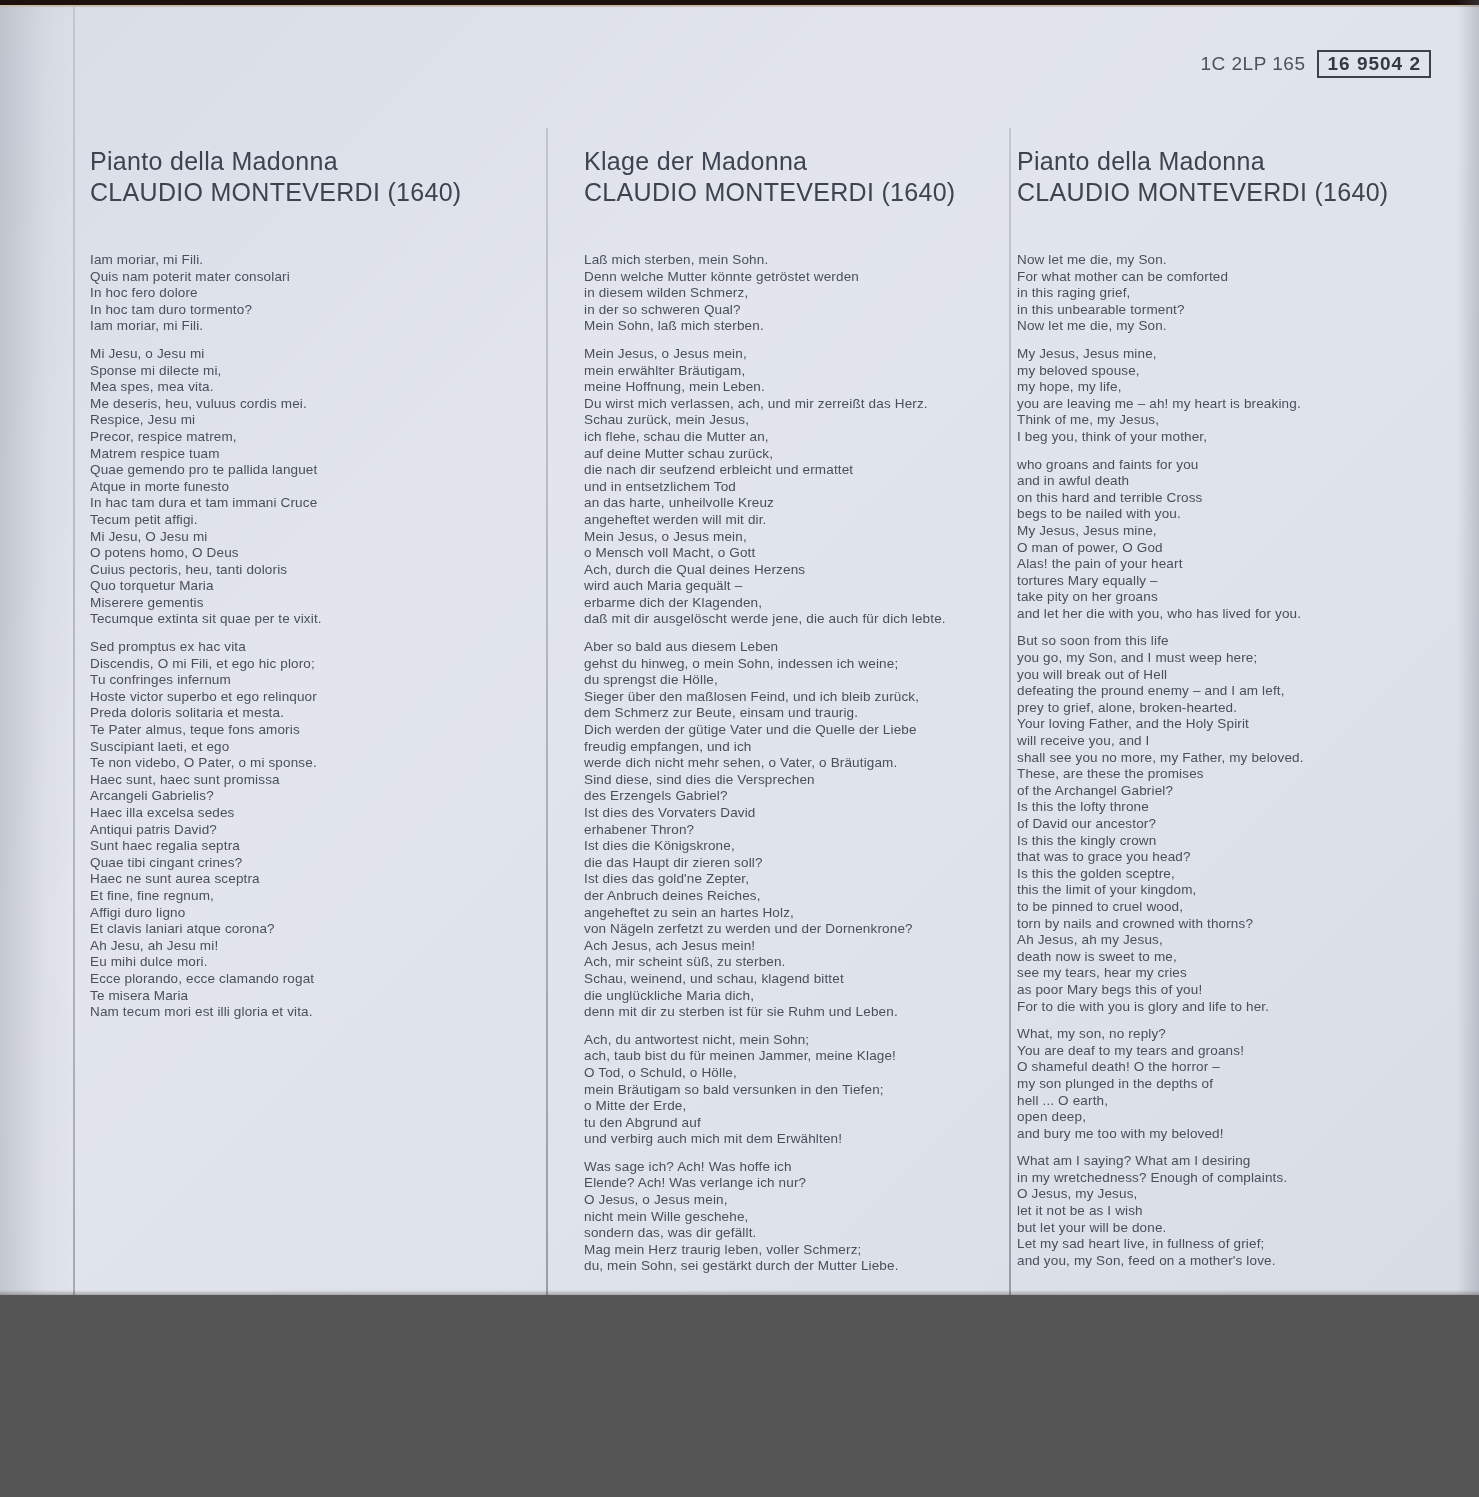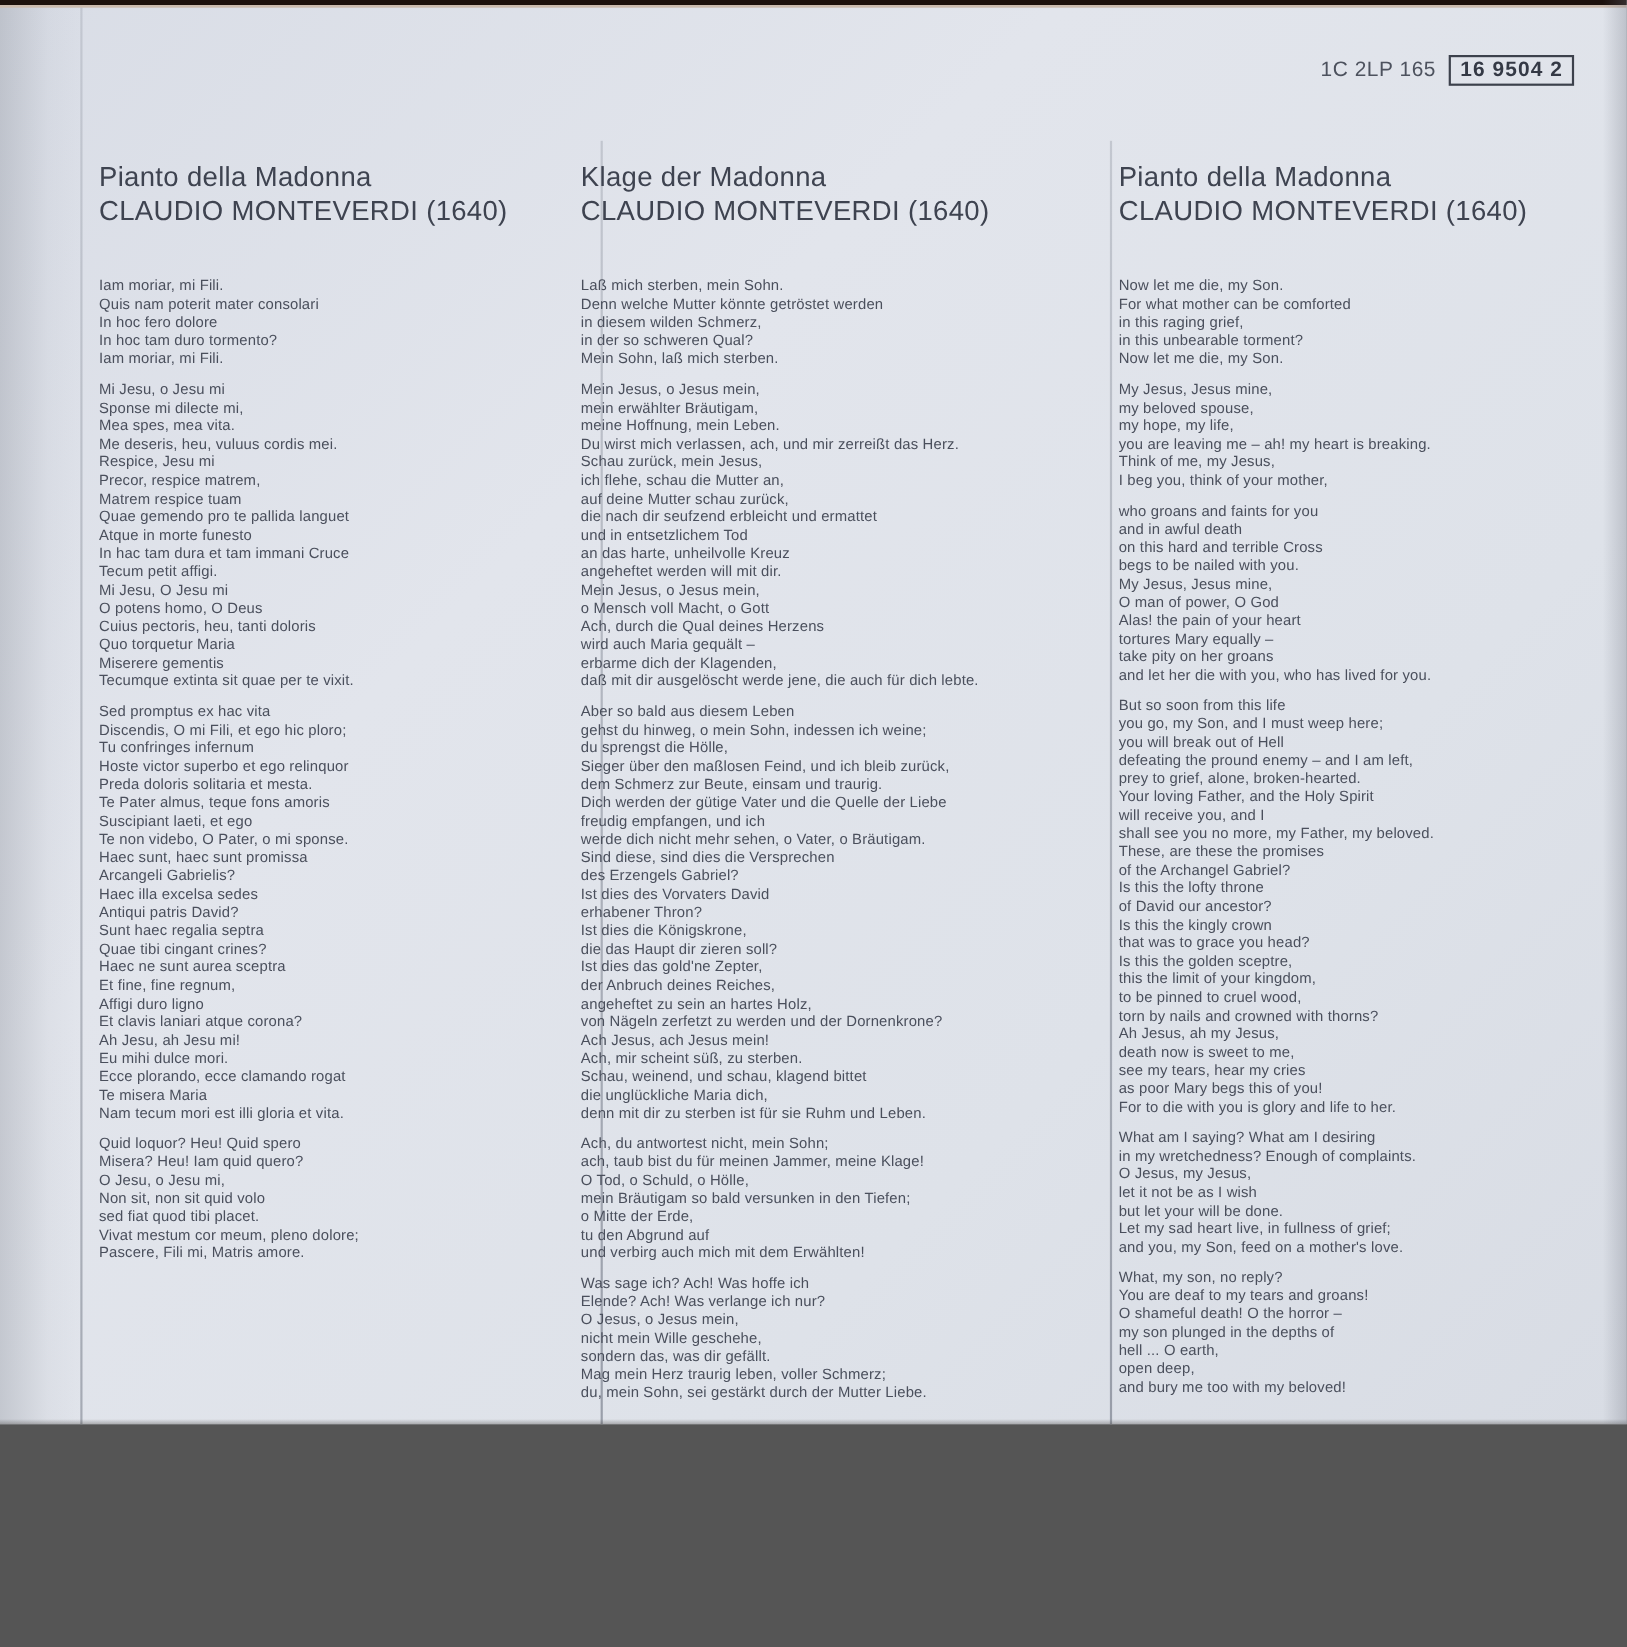--- a/index.html
+++ b/index.html
@@ -41,21 +41,21 @@
     display: flex; align-items: center; gap: 12px;
     font-size: 19px; letter-spacing: 0.5px; color: #4d525e;
   }
   .catalog-box {
     border: 2px solid #3c414c; padding: 1px 8px;
     font-weight: bold; color: #343945; letter-spacing: 1px;
   }
 
   .col { position: absolute; top: 146px; }
   .col-latin   { left: 90px;   width: 440px; }
-  .col-german  { left: 528px;  width: 446px; }
+  .col-german  { left: 584px;  width: 446px; }
   .col-english { left: 1017px; width: 440px; }
 
   .col .title, .col .composer {
     font-size: 25px; line-height: 31px; color: #3e4350; letter-spacing: 0.3px;
   }
   .stanzas { margin-top: 44px; }
   .stanza {
     margin: 0 0 11px 0;
     font-size: 13.5px; line-height: 16.6px; letter-spacing: 0.15px;
     color: var(--ink, #4a4f5c);
@@ -95,21 +95,20 @@
     <span class="catalog-box">16 9504 2</span>
   </div>
 
   <section class="col col-latin">
     <div class="title">Pianto della Madonna</div>
     <div class="composer">CLAUDIO MONTEVERDI (1640)</div>
     <div class="stanzas">
         <p class="stanza">Iam moriar, mi Fili.<br>Quis nam poterit mater consolari<br>In hoc fero dolore<br>In hoc tam duro tormento?<br>Iam moriar, mi Fili.</p>
         <p class="stanza">Mi Jesu, o Jesu mi<br>Sponse mi dilecte mi,<br>Mea spes, mea vita.<br>Me deseris, heu, vuluus cordis mei.<br>Respice, Jesu mi<br>Precor, respice matrem,<br>Matrem respice tuam<br>Quae gemendo pro te pallida languet<br>Atque in morte funesto<br>In hac tam dura et tam immani Cruce<br>Tecum petit affigi.<br>Mi Jesu, O Jesu mi<br>O potens homo, O Deus<br>Cuius pectoris, heu, tanti doloris<br>Quo torquetur Maria<br>Miserere gementis<br>Tecumque extinta sit quae per te vixit.</p>
         <p class="stanza">Sed promptus ex hac vita<br>Discendis, O mi Fili, et ego hic ploro;<br>Tu confringes infernum<br>Hoste victor superbo et ego relinquor<br>Preda doloris solitaria et mesta.<br>Te Pater almus, teque fons amoris<br>Suscipiant laeti, et ego<br>Te non videbo, O Pater, o mi sponse.<br>Haec sunt, haec sunt promissa<br>Arcangeli Gabrielis?<br>Haec illa excelsa sedes<br>Antiqui patris David?<br>Sunt haec regalia septra<br>Quae tibi cingant crines?<br>Haec ne sunt aurea sceptra<br>Et fine, fine regnum,<br>Affigi duro ligno<br>Et clavis laniari atque corona?<br>Ah Jesu, ah Jesu mi!<br>Eu mihi dulce mori.<br>Ecce plorando, ecce clamando rogat<br>Te misera Maria<br>Nam tecum mori est illi gloria et vita.</p>
-        <p class="stanza">Quid loquor? Heu! Quid spero<br>Misera? Heu! Iam quid quero?<br>O Jesu, o Jesu mi,<br>Non sit, non sit quid volo<br>sed fiat quod tibi placet.<br>Vivat mestum cor meum, pleno dolore;<br>Pascere, Fili mi, Matris amore.</p>
       </div>
   </section>
 
   <section class="col col-german">
     <div class="title">Klage der Madonna</div>
     <div class="composer">CLAUDIO MONTEVERDI (1640)</div>
     <div class="stanzas">
         <p class="stanza">Laß mich sterben, mein Sohn.<br>Denn welche Mutter könnte getröstet werden<br>in diesem wilden Schmerz,<br>in der so schweren Qual?<br>Mein Sohn, laß mich sterben.</p>
         <p class="stanza">Mein Jesus, o Jesus mein,<br>mein erwählter Bräutigam,<br>meine Hoffnung, mein Leben.<br>Du wirst mich verlassen, ach, und mir zerreißt das Herz.<br>Schau zurück, mein Jesus,<br>ich flehe, schau die Mutter an,<br>auf deine Mutter schau zurück,<br>die nach dir seufzend erbleicht und ermattet<br>und in entsetzlichem Tod<br>an das harte, unheilvolle Kreuz<br>angeheftet werden will mit dir.<br>Mein Jesus, o Jesus mein,<br>o Mensch voll Macht, o Gott<br>Ach, durch die Qual deines Herzens<br>wird auch Maria gequält –<br>erbarme dich der Klagenden,<br>daß mit dir ausgelöscht werde jene, die auch für dich lebte.</p>
         <p class="stanza">Aber so bald aus diesem Leben<br>gehst du hinweg, o mein Sohn, indessen ich weine;<br>du sprengst die Hölle,<br>Sieger über den maßlosen Feind, und ich bleib zurück,<br>dem Schmerz zur Beute, einsam und traurig.<br>Dich werden der gütige Vater und die Quelle der Liebe<br>freudig empfangen, und ich<br>werde dich nicht mehr sehen, o Vater, o Bräutigam.<br>Sind diese, sind dies die Versprechen<br>des Erzengels Gabriel?<br>Ist dies des Vorvaters David<br>erhabener Thron?<br>Ist dies die Königskrone,<br>die das Haupt dir zieren soll?<br>Ist dies das gold'ne Zepter,<br>der Anbruch deines Reiches,<br>angeheftet zu sein an hartes Holz,<br>von Nägeln zerfetzt zu werden und der Dornenkrone?<br>Ach Jesus, ach Jesus mein!<br>Ach, mir scheint süß, zu sterben.<br>Schau, weinend, und schau, klagend bittet<br>die unglückliche Maria dich,<br>denn mit dir zu sterben ist für sie Ruhm und Leben.</p>
@@ -119,22 +118,22 @@
   </section>
 
   <section class="col col-english">
     <div class="title">Pianto della Madonna</div>
     <div class="composer">CLAUDIO MONTEVERDI (1640)</div>
     <div class="stanzas">
         <p class="stanza">Now let me die, my Son.<br>For what mother can be comforted<br>in this raging grief,<br>in this unbearable torment?<br>Now let me die, my Son.</p>
         <p class="stanza">My Jesus, Jesus mine,<br>my beloved spouse,<br>my hope, my life,<br>you are leaving me – ah! my heart is breaking.<br>Think of me, my Jesus,<br>I beg you, think of your mother,</p>
         <p class="stanza">who groans and faints for you<br>and in awful death<br>on this hard and terrible Cross<br>begs to be nailed with you.<br>My Jesus, Jesus mine,<br>O man of power, O God<br>Alas! the pain of your heart<br>tortures Mary equally –<br>take pity on her groans<br>and let her die with you, who has lived for you.</p>
         <p class="stanza">But so soon from this life<br>you go, my Son, and I must weep here;<br>you will break out of Hell<br>defeating the pround enemy – and I am left,<br>prey to grief, alone, broken-hearted.<br>Your loving Father, and the Holy Spirit<br>will receive you, and I<br>shall see you no more, my Father, my beloved.<br>These, are these the promises<br>of the Archangel Gabriel?<br>Is this the lofty throne<br>of David our ancestor?<br>Is this the kingly crown<br>that was to grace you head?<br>Is this the golden sceptre,<br>this the limit of your kingdom,<br>to be pinned to cruel wood,<br>torn by nails and crowned with thorns?<br>Ah Jesus, ah my Jesus,<br>death now is sweet to me,<br>see my tears, hear my cries<br>as poor Mary begs this of you!<br>For to die with you is glory and life to her.</p>
+        <p class="stanza">What, my son, no reply?<br>You are deaf to my tears and groans!<br>O shameful death! O the horror –<br>my son plunged in the depths of<br>hell ... O earth,<br>open deep,<br>and bury me too with my beloved!</p>
         <p class="stanza">What am I saying? What am I desiring<br>in my wretchedness? Enough of complaints.<br>O Jesus, my Jesus,<br>let it not be as I wish<br>but let your will be done.<br>Let my sad heart live, in fullness of grief;<br>and you, my Son, feed on a mother's love.</p>
-        <p class="stanza">What, my son, no reply?<br>You are deaf to my tears and groans!<br>O shameful death! O the horror –<br>my son plunged in the depths of<br>hell ... O earth,<br>open deep,<br>and bury me too with my beloved!</p>
       </div>
   </section>
 
   <div class="credit">
     <span>Ruhm Coproduktion mit dem</span>
     <span class="wdr">WDR</span>
     <span>Köln</span>
   </div>
 
   <div class="page-num">16</div>

